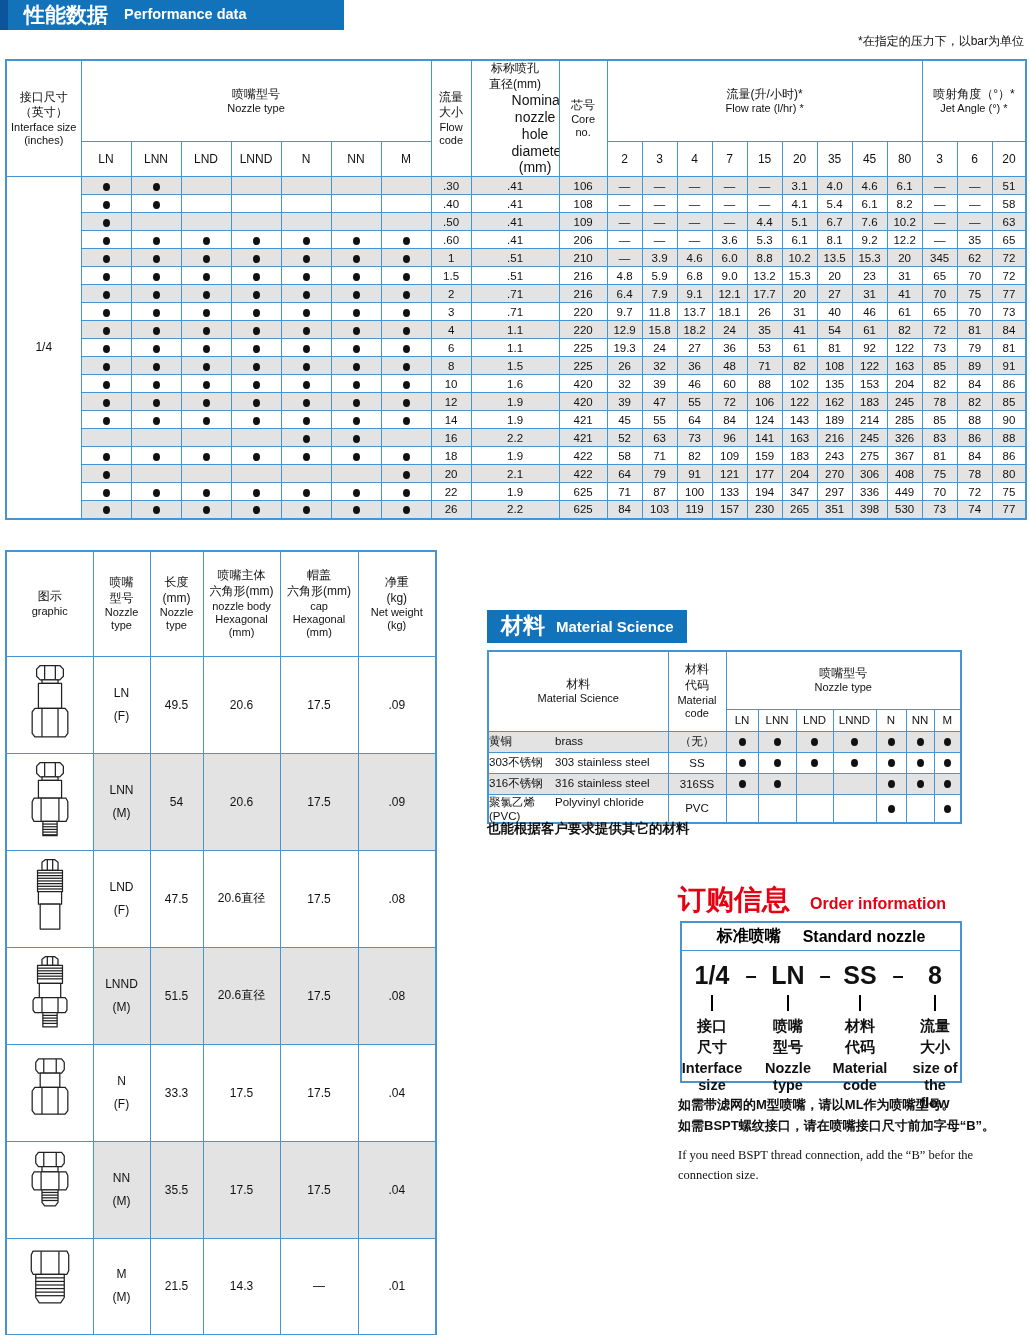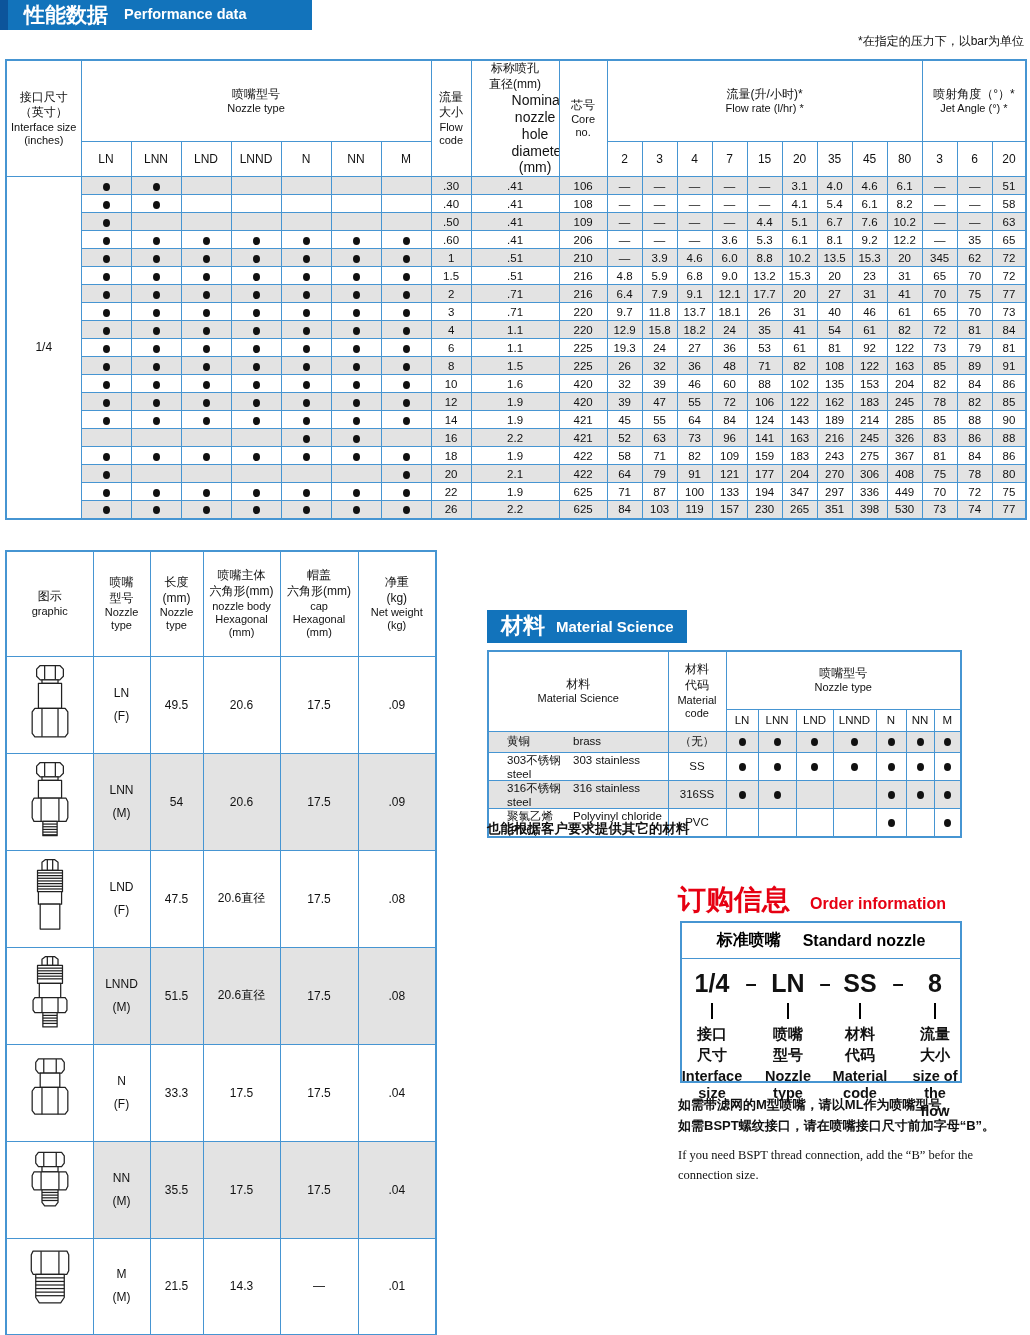--- a/index.html
+++ b/index.html
@@ -9,21 +9,21 @@
   }
   .abs { position:absolute; }
 
   
   .banner {
     background:#1273bb; color:#fff; display:flex; align-items:center;
   }
   .banner .strip { position:absolute; left:0; top:0; bottom:0; width:8px; background:#0c549b; }
   .banner .cn { font-weight:bold; white-space:pre-line; }
   .banner .en { font-weight:bold; }
-  #perf-banner { left:0; top:3; width:312px; height:30px; padding-left:24px; gap:16px; }
+  #perf-banner { left:0; top:3; width:344px; height:30px; padding-left:24px; gap:16px; }
   #perf-banner .cn { font-size:21px; }
   #perf-banner .en { font-size:14.5px; }
   #mat-banner { left:487px; top:610px; width:200px; height:33px; padding-left:14px; gap:11px; }
   #mat-banner .cn { font-size:22px; }
   #mat-banner .en { font-size:15px; }
 
   #pressure-note { top:33px; right:6px; font-size:12px; }
 
   
   table { border-collapse:collapse; table-layout:fixed; background:#fff; }
@@ -50,31 +50,31 @@
   #dim-table tbody tr.shaded td { background:#e3e3e3; }
   #dim-table td.g-cell { background:#fff !important; }
   #dim-table .type-line { line-height:1.9; }
 
   
   #mat-table { left:487px; top:650px; width:473px; }
   #mat-table thead tr:first-child th { height:58px; }
   #mat-table thead tr:last-child th { height:22px; font-size:11.5px; }
   #mat-table tbody td { height:21px; font-size:11.5px; }
   #mat-table tbody tr.shaded td { background:#e3e3e3; }
-  #mat-table td.mat-name { text-align:left; padding-left:18px; }
+  #mat-table td.mat-name { text-align:left; padding-left:0; }
   #mat-table .mname-cn { display:inline-block; width:66px; font-size:11.5px; }
   #mat-table .mname-en { font-size:11.5px; }
   #mat-note { left:487px; top:820px; font-size:13.5px; font-weight:bold; }
 
   
   #order-title { left:678px; top:882px; display:flex; align-items:baseline; gap:20px; color:#e60012; }
   #order-title .cn { font-size:28px; font-weight:bold; }
   #order-title .en { font-size:16px; font-weight:bold; }
   #order-box { left:680px; top:921px; width:282px; height:162px; border:2px solid #4695d2; background:#fff; }
-  #order-box-title { height:36px; border-bottom:1px solid #4695d2; display:flex; align-items:center; justify-content:center; gap:22px; font-size:16px; font-weight:bold; color:#000; }
+  #order-box-title { height:28px; border-bottom:1px solid #4695d2; display:flex; align-items:center; justify-content:center; gap:22px; font-size:16px; font-weight:bold; color:#000; }
   #order-grid { display:grid; grid-template-columns:60px 18px 56px 18px 52px 24px 50px; justify-items:center; padding-top:6px; }
   #order-grid .code { font-size:25px; font-weight:bold; height:36px; display:flex; align-items:center; }
   #order-grid .dash { font-size:20px; font-weight:bold; height:36px; display:flex; align-items:center; }
   #order-grid .pipe { width:2px; height:16px; background:#000; margin:2px 0 4px 0; }
   #order-grid .lab-cn { font-size:15px; font-weight:bold; white-space:pre-line; text-align:center; line-height:1.4; }
   #order-grid .lab-en { font-size:14.5px; font-weight:bold; white-space:pre-line; text-align:center; line-height:1.2; margin-top:3px; }
   #order-notes { left:678px; top:1094px; width:348px; }
   #order-notes .n-cn { font-size:13px; font-weight:bold; line-height:1.65; }
   #order-notes .n-en { font-size:12.5px; line-height:1.6;font-family:Liberation Serif, serif; }
   #order-notes .gap { height:8px; }

